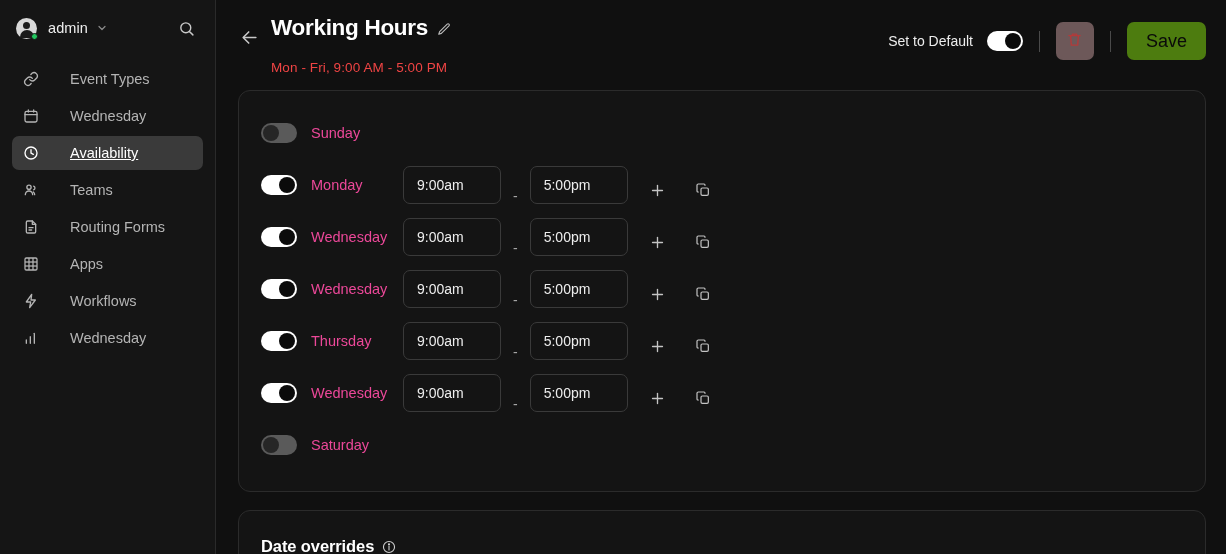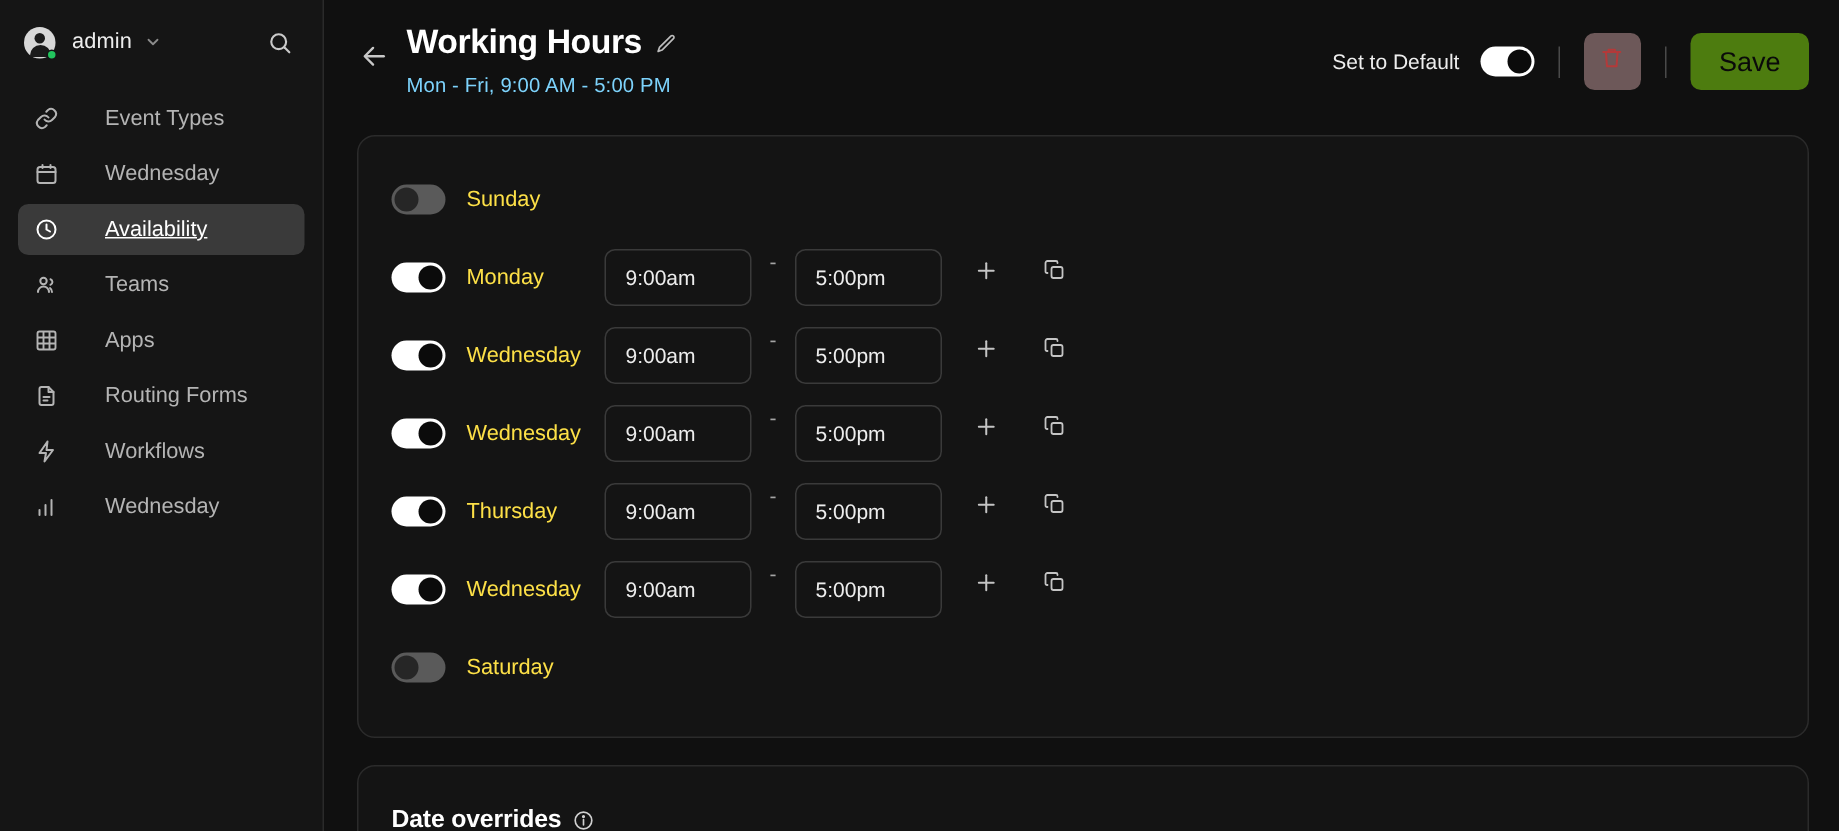--- a/index.html
+++ b/index.html
@@ -71,21 +71,21 @@
   .back-btn {
     color: #c8c8c8; margin-top: 12px; margin-right: 10px;
     display: flex; padding: 2px; border-radius: 5px;
   }
   .title-wrap { padding-top: 1px; }
   .title-row { display: flex; align-items: center; gap: 9px; }
   .page-title {
     font-size: 22.5px; font-weight: 700; color: #ffffff; letter-spacing: -.3px;
   }
   .edit-icon { color: #bdbdbd; display: flex; margin-top: 2px; }
-  .subtitle { font-size: 13.5px; color: #7dd3fc; margin-top: 8px; letter-spacing: .1px; }
+  .subtitle { font-size: 13.5px; color: #ef4444; margin-top: 19px; letter-spacing: .1px; }
 
   .header-actions {
     margin-left: auto; display: flex; align-items: center; gap: 0; padding-top: 8px;
   }
   .setdefault-label { font-size: 14px; color: #ededed; margin-right: 14px; }
 
   .toggle {
     width: 36px; height: 20px; border-radius: 10px; position: relative;
     flex: 0 0 36px; cursor: pointer;
   }
@@ -117,24 +117,24 @@
     margin: 18px 20px 0 22px;
     background: #141414;
     border: 1px solid #2b2b2b;
     border-radius: 12px;
     padding: 16px 22px 20px 22px;
   }
   .day-row {
     display: flex; align-items: center; height: 52px;
   }
   .day-label {
-    color: #fde047; font-size: 14.5px; margin-left: 14px;
+    color: #ec4899; font-size: 14.5px; margin-left: 14px;
     width: 92px; flex: 0 0 92px;
   }
-  .times { display: flex; align-items: flex-start; }
+  .times { display: flex; align-items: flex-end; }
   .time-input {
     width: 98px; height: 38px; border-radius: 7px;
     background: #141414; border: 1px solid #3a3a3a;
     color: #ededed; font-size: 14px; padding: 0 13px;
     font-family: "Liberation Sans", sans-serif; outline: none;
   }
   .dash { color: #a5a5a5; font-size: 14px; margin: 0 12px; }
   .row-btn {
     width: 28px; height: 28px; display: flex; align-items: center; justify-content: center;
     color: #c4c4c4; margin-left: 13px; border-radius: 5px; cursor: pointer;
@@ -216,40 +216,40 @@
               <circle cx="9" cy="8" r="3.2"></circle>
               <path d="M3.5 19a5.5 5.5 0 0 1 11 0"></path>
               <path d="M16 6.2a3 3 0 0 1 0 5.6"></path>
               <path d="M17.5 19a5 5 0 0 0-2-4"></path>
             </svg>
         </span>
         <span>Teams</span>
       </div>
       <div class="nav-item">
         <span class="ico">
+          <svg width="16" height="16" viewBox="0 0 24 24" fill="none" stroke="currentColor" stroke-width="2" stroke-linecap="round" stroke-linejoin="round">
+              <path d="M14 3H7a2 2 0 0 0-2 2v14a2 2 0 0 0 2 2h10a2 2 0 0 0 2-2V8z"></path>
+              <polyline points="14 3 14 8 19 8"></polyline>
+              <line x1="9" y1="13" x2="15" y2="13"></line>
+              <line x1="9" y1="16.5" x2="13" y2="16.5"></line>
+            </svg>
+        </span>
+        <span>Routing Forms</span>
+      </div>
+      <div class="nav-item">
+        <span class="ico">
           <svg width="16" height="16" viewBox="0 0 24 24" fill="none" stroke="currentColor" stroke-width="1.9">
               <rect x="3" y="3" width="18" height="18" rx="2"></rect>
               <line x1="3" y1="9" x2="21" y2="9"></line>
               <line x1="3" y1="15" x2="21" y2="15"></line>
               <line x1="9" y1="3" x2="9" y2="21"></line>
               <line x1="15" y1="3" x2="15" y2="21"></line>
             </svg>
         </span>
         <span>Apps</span>
-      </div>
-      <div class="nav-item">
-        <span class="ico">
-          <svg width="16" height="16" viewBox="0 0 24 24" fill="none" stroke="currentColor" stroke-width="2" stroke-linecap="round" stroke-linejoin="round">
-              <path d="M14 3H7a2 2 0 0 0-2 2v14a2 2 0 0 0 2 2h10a2 2 0 0 0 2-2V8z"></path>
-              <polyline points="14 3 14 8 19 8"></polyline>
-              <line x1="9" y1="13" x2="15" y2="13"></line>
-              <line x1="9" y1="16.5" x2="13" y2="16.5"></line>
-            </svg>
-        </span>
-        <span>Routing Forms</span>
       </div>
       <div class="nav-item">
         <span class="ico">
           <svg width="16" height="16" viewBox="0 0 24 24" fill="none" stroke="currentColor" stroke-width="2" stroke-linecap="round" stroke-linejoin="round">
               <polyline points="13 2 5 13.5 11.5 13.5 10 22 18.5 10.5 12 10.5 13 2"></polyline>
             </svg>
         </span>
         <span>Workflows</span>
       </div>
       <div class="nav-item">

